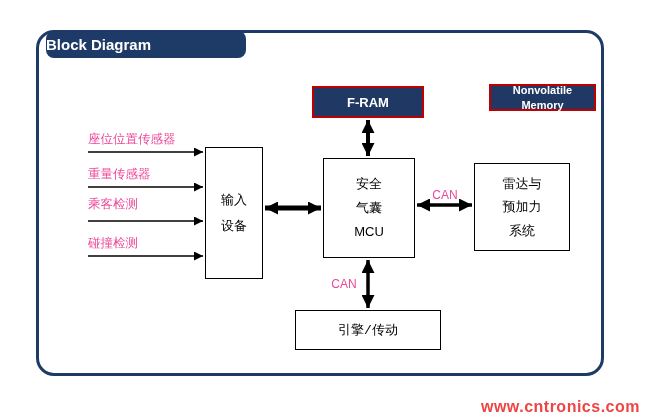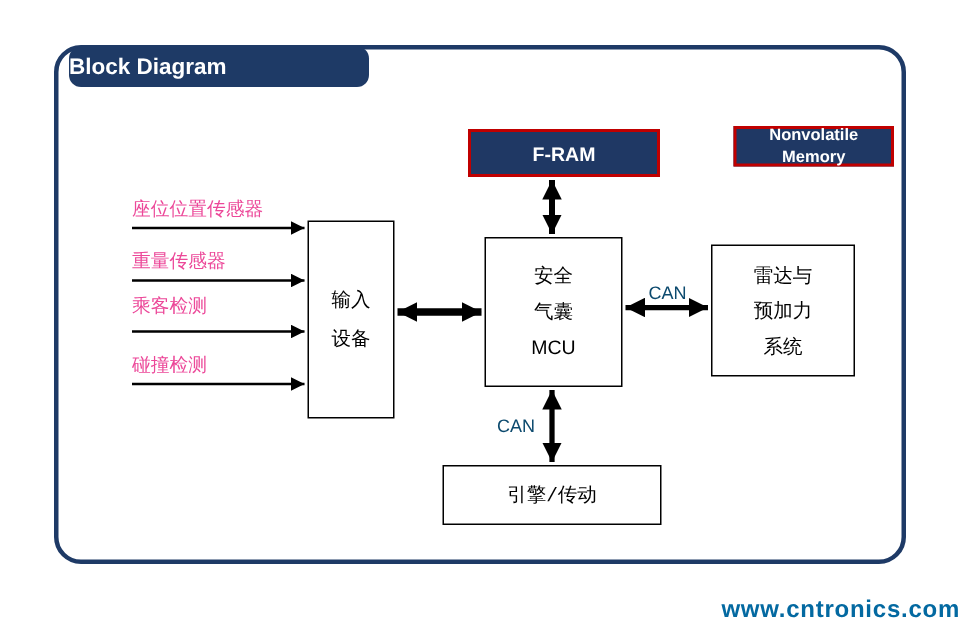--- a/index.html
+++ b/index.html
@@ -53,39 +53,39 @@
     box-sizing: border-box;
   }
   .box.memory {
     background: #1f3864;
     border: 2.5px solid #c00000;
     color: #ffffff;
     font-weight: bold;
   }
   #input-box  { left: 205px; top: 147px; width: 58px;  height: 132px; line-height: 2; }
   #mcu-box    { left: 323px; top: 158px; width: 92px;  height: 100px; line-height: 1.85; }
-  #fram-box   { left: 312px; top: 86px;  width: 128px; height: 32px; }
+  #fram-box   { left: 312px; top: 86px;  width: 112px; height: 32px; }
   #nvm-box    { left: 489px; top: 84px;  width: 107px; height: 27px; font-size: 11px; line-height: 1.35; }
   #radar-box  { left: 474px; top: 163px; width: 96px;  height: 88px; line-height: 1.8; }
   #engine-box { left: 295px; top: 310px; width: 146px; height: 40px; font-family: Liberation Mono, monospace; }
   .can-label {
     position: absolute;
     font-size: 12px;
-    color: #0c4a6e;
+    color: #ec4899;
     text-align: center;
   }
   #can-right  { left: 424px; top: 188px; width: 42px; }
   #can-bottom { left: 326px; top: 277px; width: 36px; }
   .arrows { position: absolute; left: 0; top: 0; width: 652px; height: 420px; pointer-events: none; }
   .watermark {
     position: absolute;
     right: 12px; bottom: 4px;
     font-size: 16px;
     font-weight: 600;
-    color: #0369a1;
+    color: #ef4444;
     letter-spacing: 0.5px;
   }
 </style>
 </head>
 <body>
 
 <div class="canvas">
 
   <div class="frame"></div>
 

